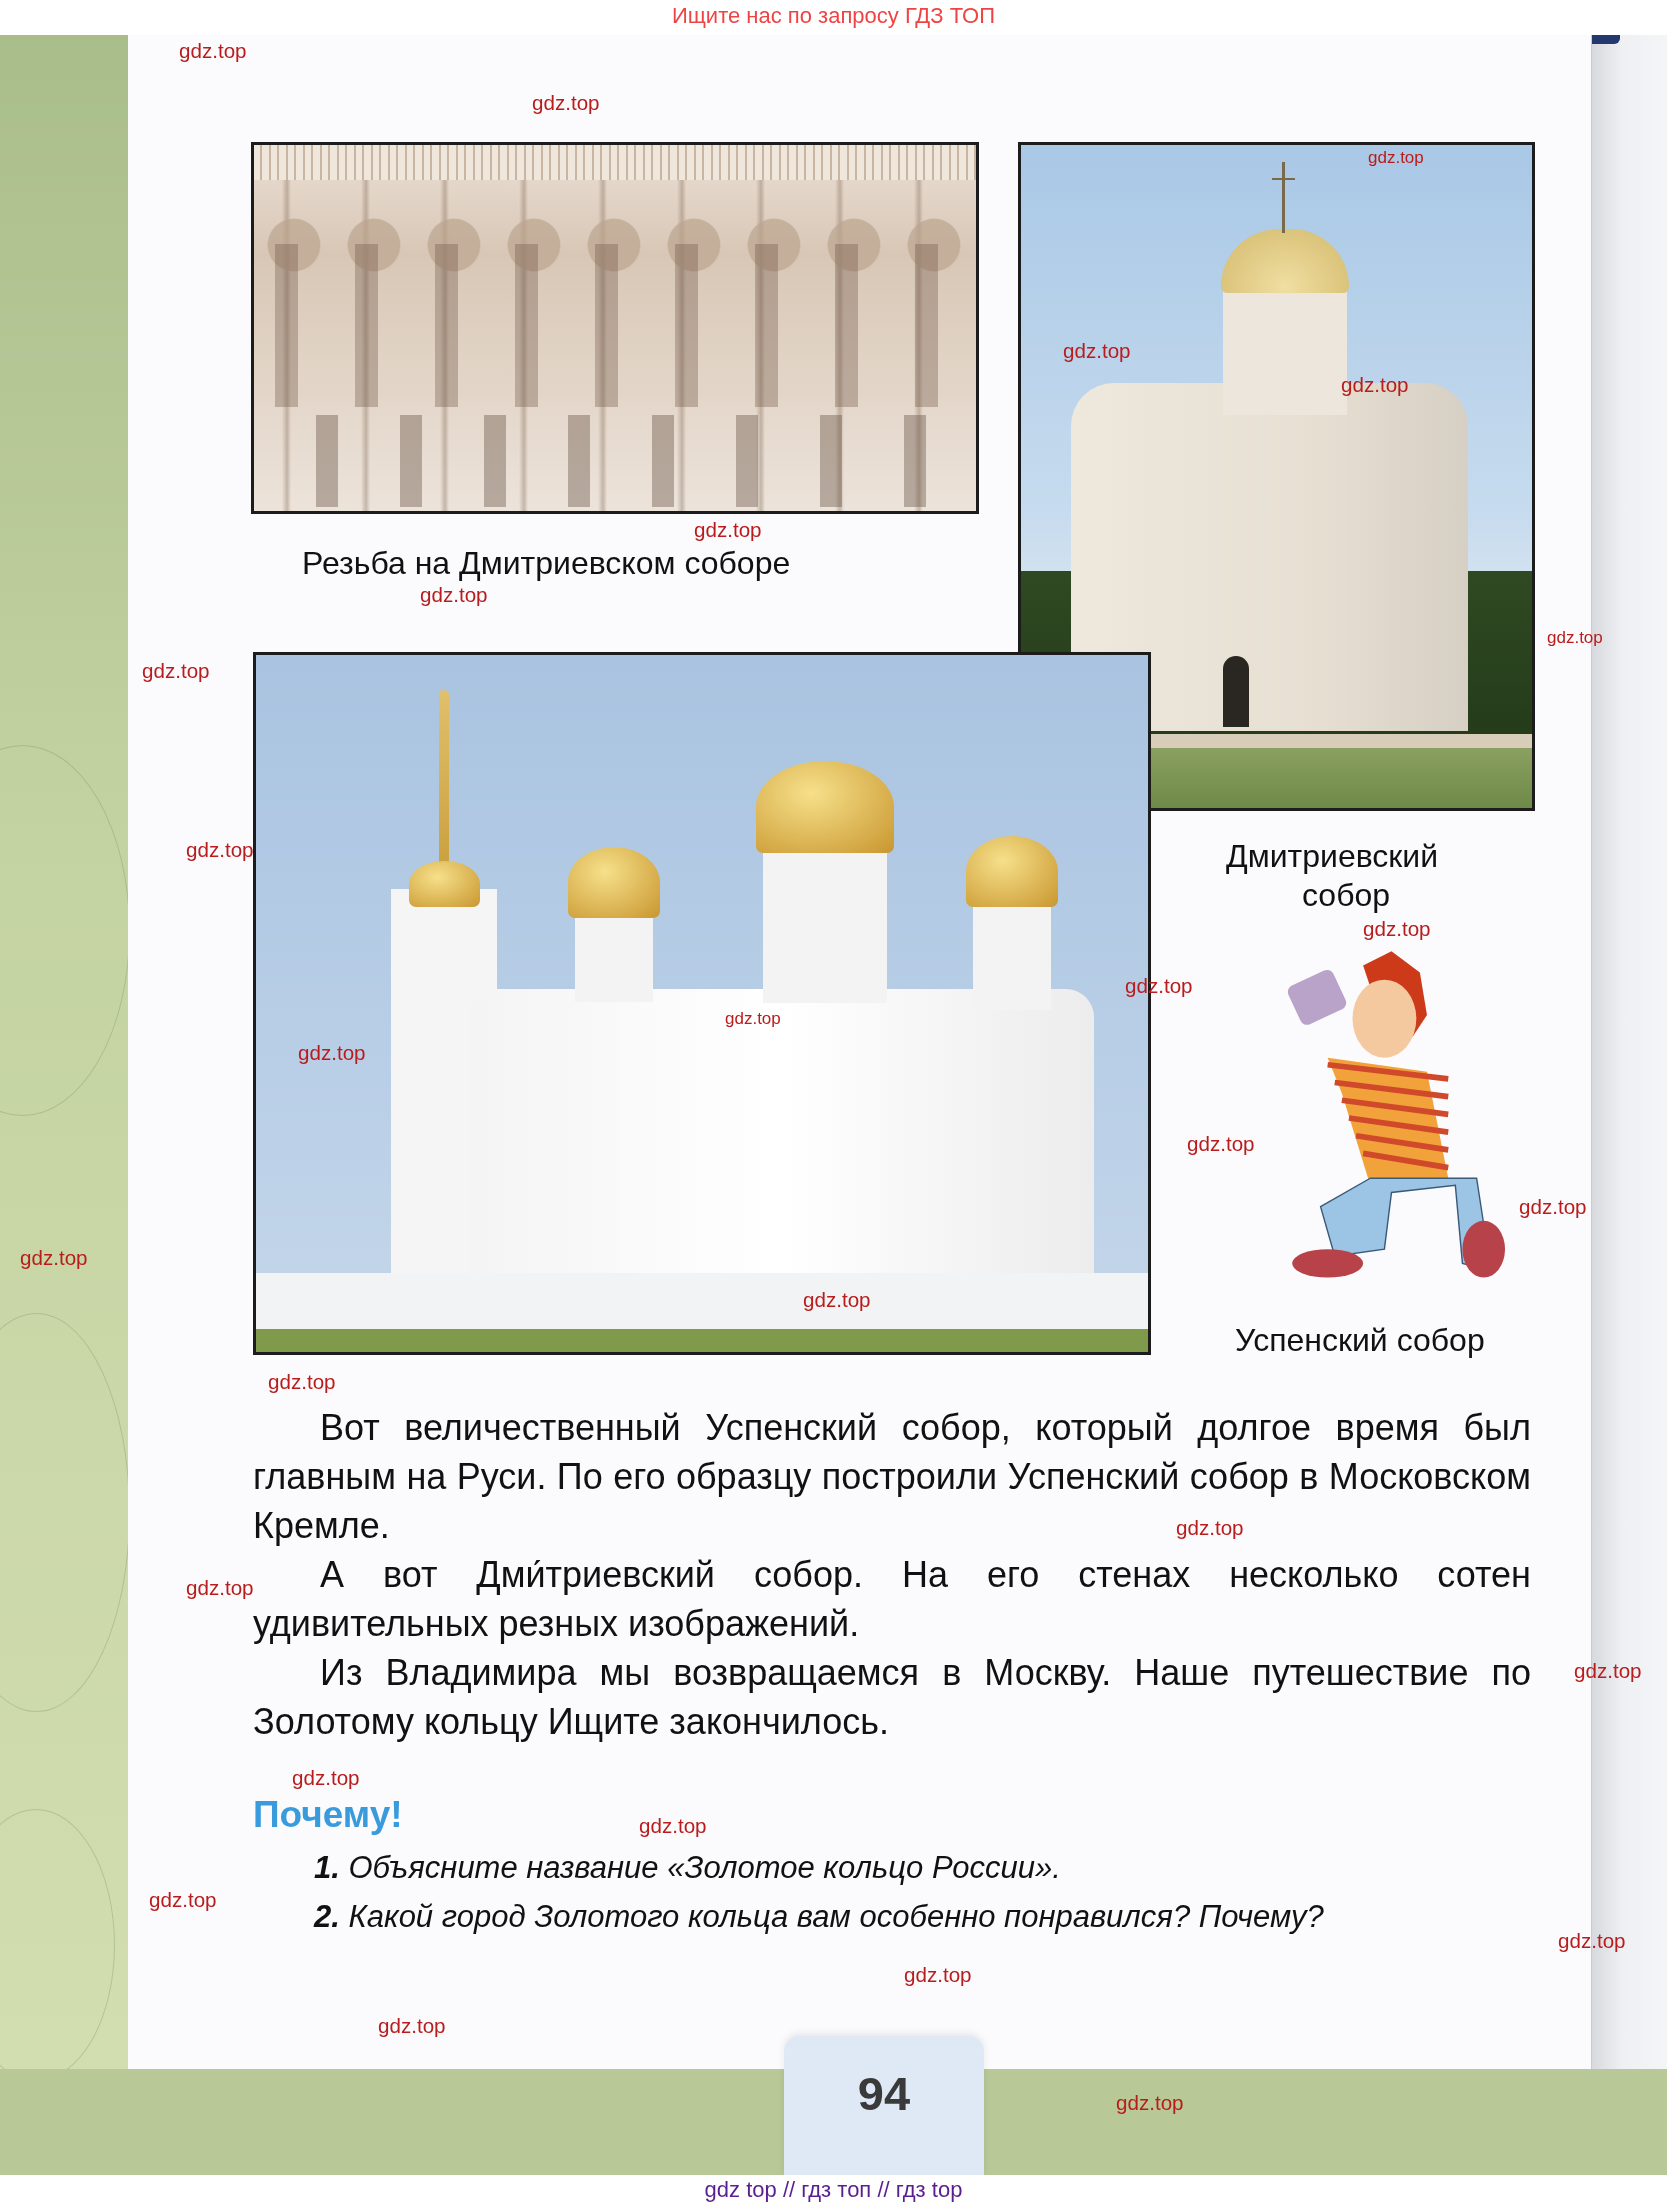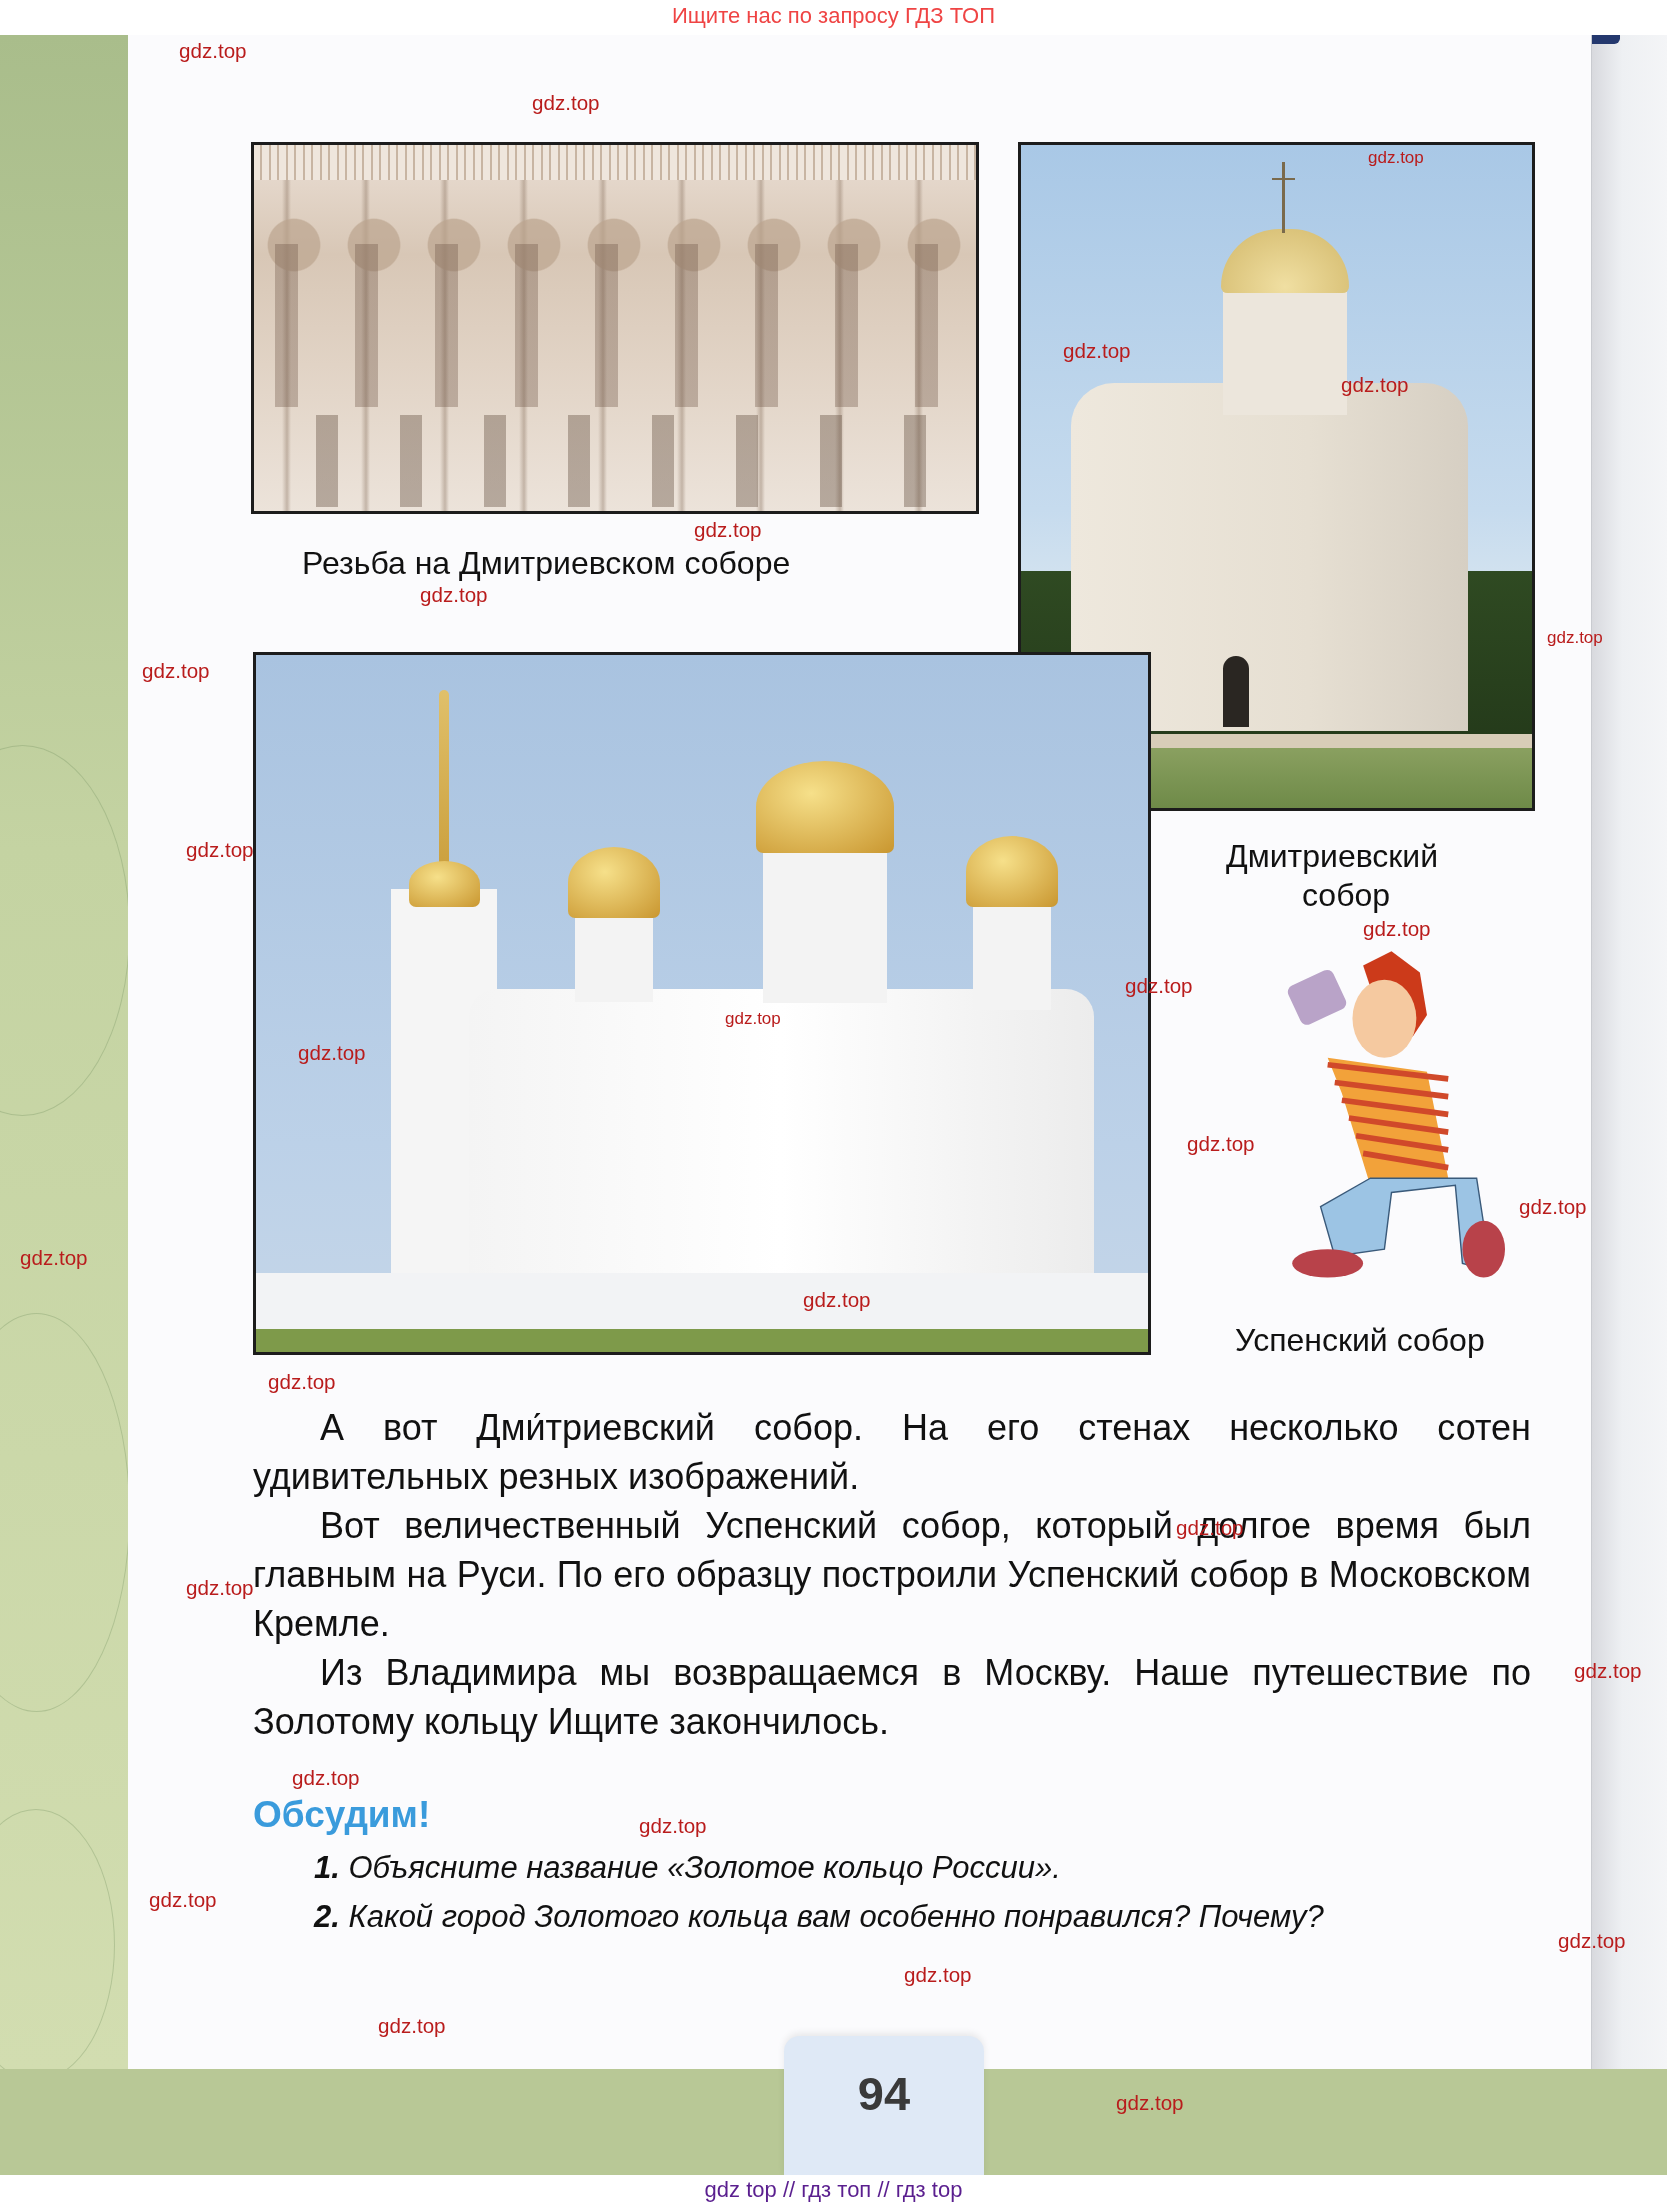--- a/index.html
+++ b/index.html
@@ -119,26 +119,26 @@
   <rect x="20" y="35" width="70" height="60" rx="10" fill="#b9a3c8" transform="rotate(-25 55 65)"></rect>
   <path d="M70 150 L210 170 L240 320 L130 330 L90 200 Z" fill="#f2a23a"></path>
   <path d="M70 160 L240 180 M80 185 L240 205 M90 210 L240 230 M100 235 L240 255 M110 260 L240 280 M120 285 L240 305" stroke="#d0492a" stroke-width="8"></path>
   <path d="M130 320 L60 360 L80 430 L150 420 L160 340 L250 330 L260 440 L300 450 L280 320 Z" fill="#9cc4e4" stroke="#3a5a7a" stroke-width="2"></path>
   <ellipse cx="70" cy="440" rx="50" ry="20" fill="#b8424a"></ellipse>
   <ellipse cx="290" cy="420" rx="30" ry="40" fill="#b8424a"></ellipse>
 </svg>
 <div class="caption" style="left:1192px;top:1322px;margin-left:43px;">Успенский собор</div>
 
 <div class="body-text" style="top:1403px;">
+  <p class="indent">Вот величественный Успенский собор, который долгое время был главным на Руси. По его образцу построили Успенский собор в Московском Кремле.</p>
   <p class="indent">А вот Дми́триевский собор. На его стенах несколько сотен удивительных резных изображений.</p>
-  <p class="indent">Вот величественный Успенский собор, который долгое время был главным на Руси. По его образцу построили Успенский собор в Московском Кремле.</p>
   <p class="indent">Из Владимира мы возвращаемся в Москву. Наше путешествие по Золотому кольцу Ищите закончилось.</p>
 </div>
 
-<div class="discuss-title">Обсудим!</div>
+<div class="discuss-title">Почему!</div>
 <div class="q indent" style="top:1843px;">
   <b>1.</b>
   <span>Объясните название «Золотое кольцо России».</span>
 </div>
 <div class="q indent" style="top:1892px;">
   <b>2.</b>
   <span>Какой город Золотого кольца вам особенно понравился? Почему?</span>
 </div>
 
 <div class="bottom-band"></div>

